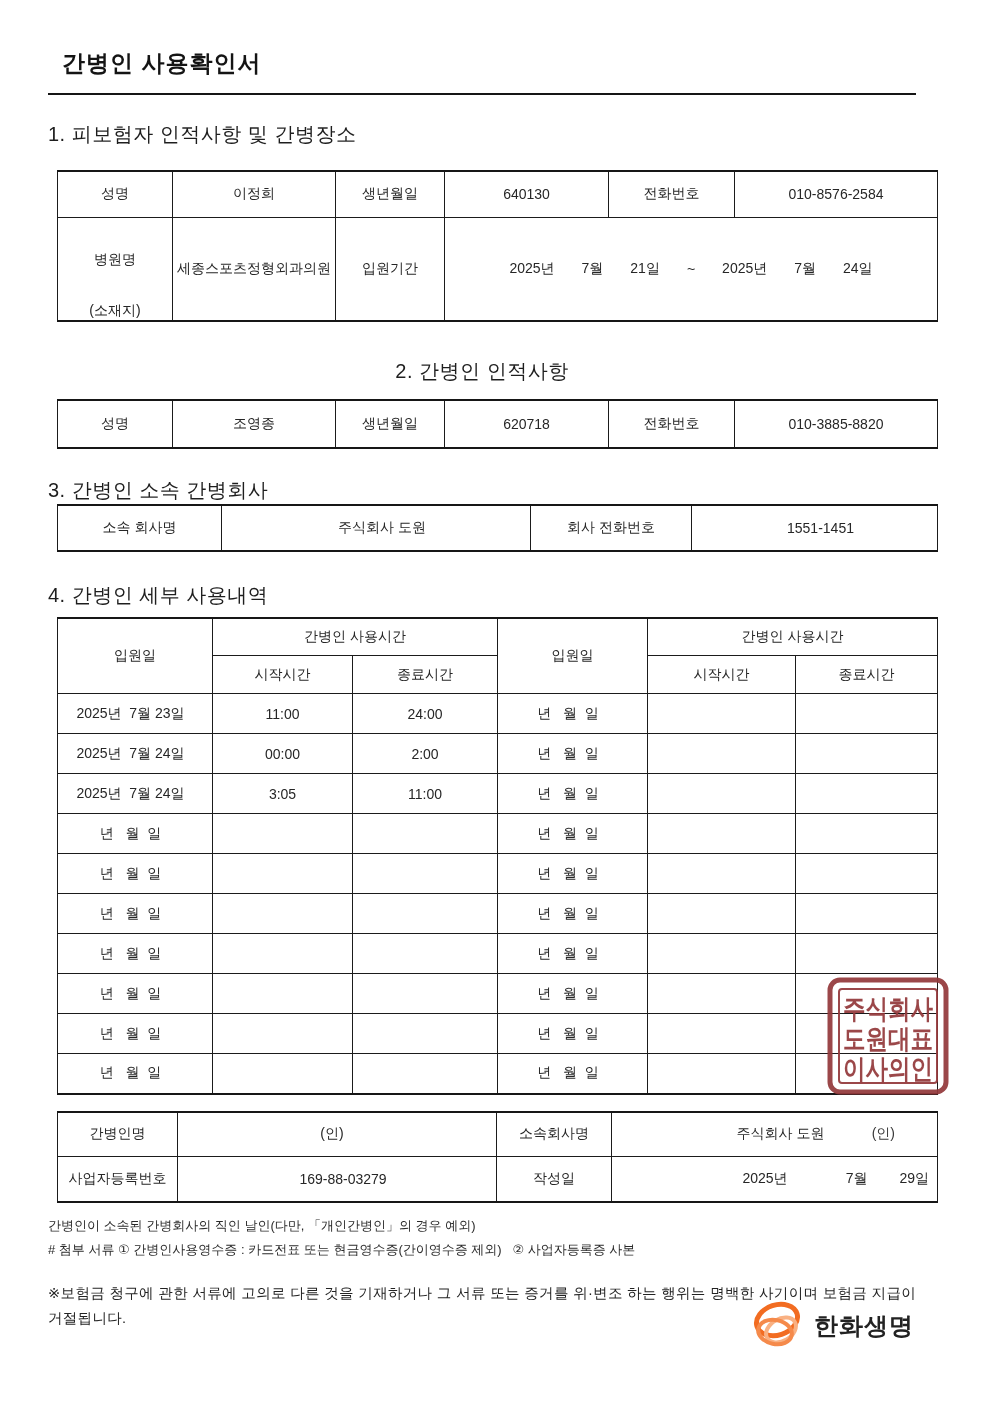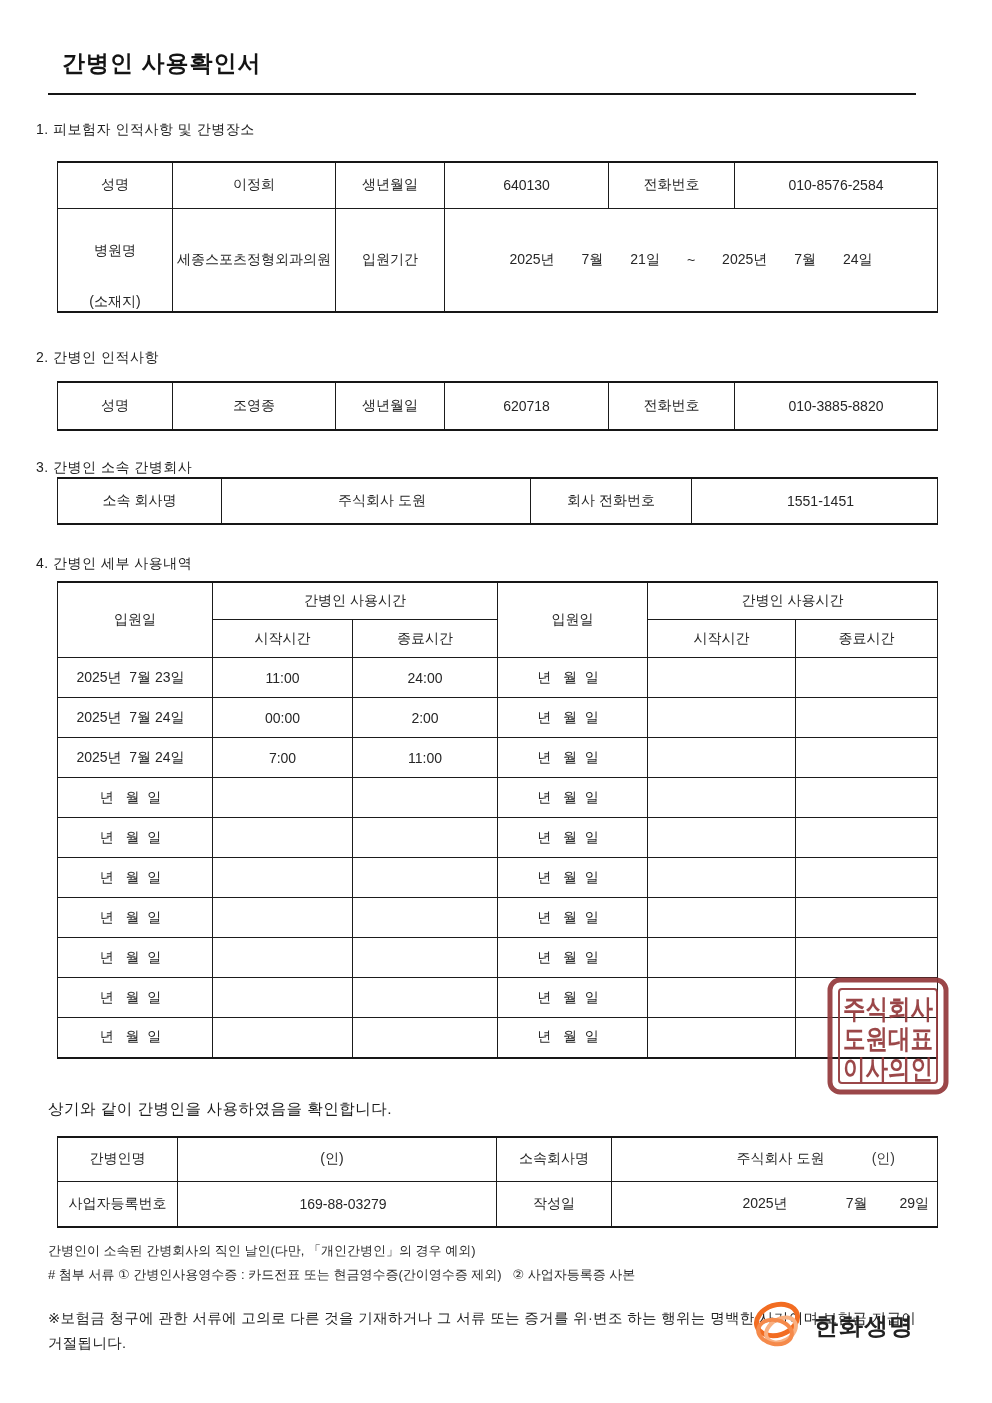--- a/index.html
+++ b/index.html
@@ -16,27 +16,27 @@
   .title-wrap { padding: 48px 48px 0 48px; }
   h1.doc-title {
     margin-left: 14px;
     font-size: 23px;
     font-weight: bold;
     letter-spacing: 1px;
     color: #141414;
   }
   .title-rule { margin: 14px 48px 0 48px; border-top: 2px solid #151515; }
   .sec-heading {
-    margin: 26px 48px 0 36px;
-    font-size: 14px;
+    margin: 26px 48px 0 48px;
+    font-size: 20px;
     font-weight: 400;
     letter-spacing: 0.5px;
     color: #1e1e1e;
   }
-  .sec-heading.mt36 { margin-top: 36px; }
+  .sec-heading.mt36 { margin-top: 36px; text-align: center; }
   .sec-heading.mt28 { margin-top: 28px; }
   .sec-heading.mt30 { margin-top: 30px; }
 
   table.doc-tbl {
     border-collapse: collapse;
     table-layout: fixed;
     width: 880px;
     margin: 22px 0 0 57px;
     border-top: 2px solid #161616;
     border-bottom: 2px solid #161616;
@@ -244,21 +244,21 @@
     <tr>
       <td class="date">2025년  7월 24일</td>
       <td class="time">00:00</td>
       <td class="time">2:00</td>
       <td class="date">년   월  일</td>
       <td class="time"></td>
       <td class="time"></td>
     </tr>
     <tr>
       <td class="date">2025년  7월 24일</td>
-      <td class="time">7:00</td>
+      <td class="time">3:05</td>
       <td class="time">11:00</td>
       <td class="date">년   월  일</td>
       <td class="time"></td>
       <td class="time"></td>
     </tr>
     <tr>
       <td class="date">년   월  일</td>
       <td class="time"></td>
       <td class="time"></td>
       <td class="date">년   월  일</td>
@@ -309,21 +309,20 @@
       <td class="date">년   월  일</td>
       <td class="time"></td>
       <td class="time"></td>
       <td class="date">년   월  일</td>
       <td class="time"></td>
       <td class="time"></td>
     </tr>
   </tbody>
     </table>
 
-  <p class="confirm-line">상기와 같이 간병인을 사용하였음을 확인합니다.</p>
 
   <table class="doc-tbl sign">
     <colgroup>
         <col style="width:120px">
         <col style="width:319px">
         <col style="width:115px">
         <col style="width:326px">
       </colgroup>
     <tbody>
         <tr>

